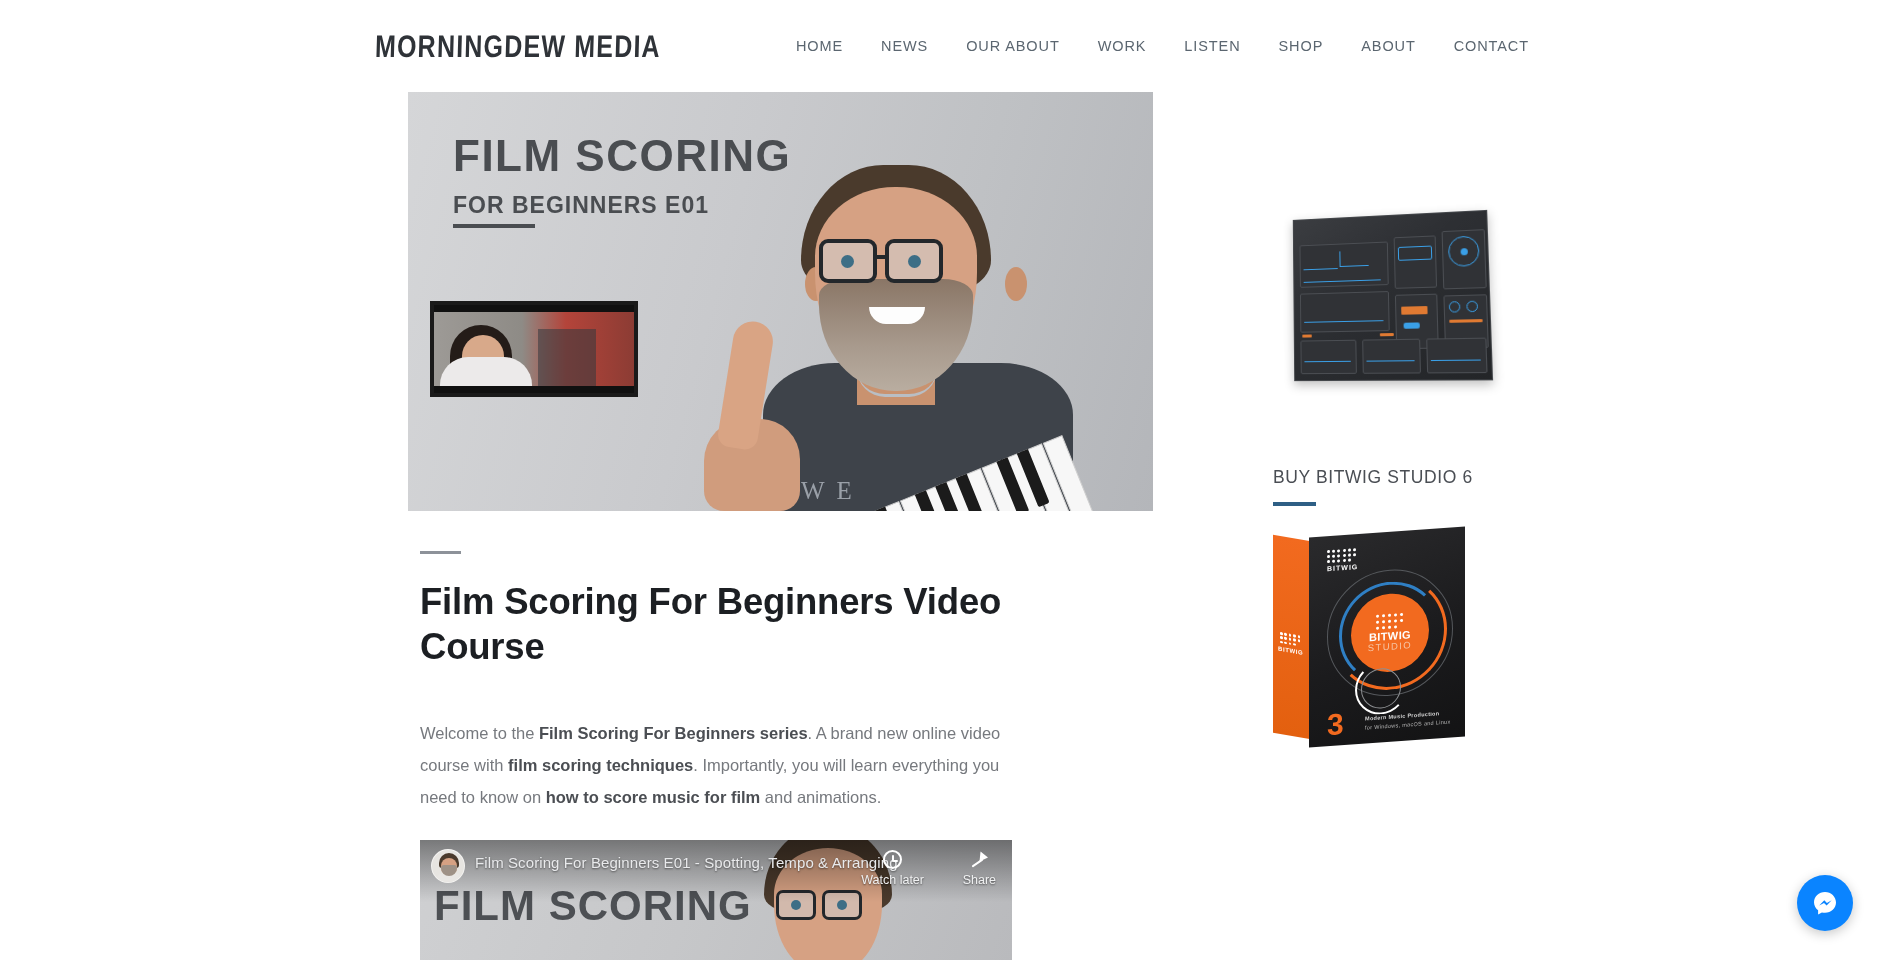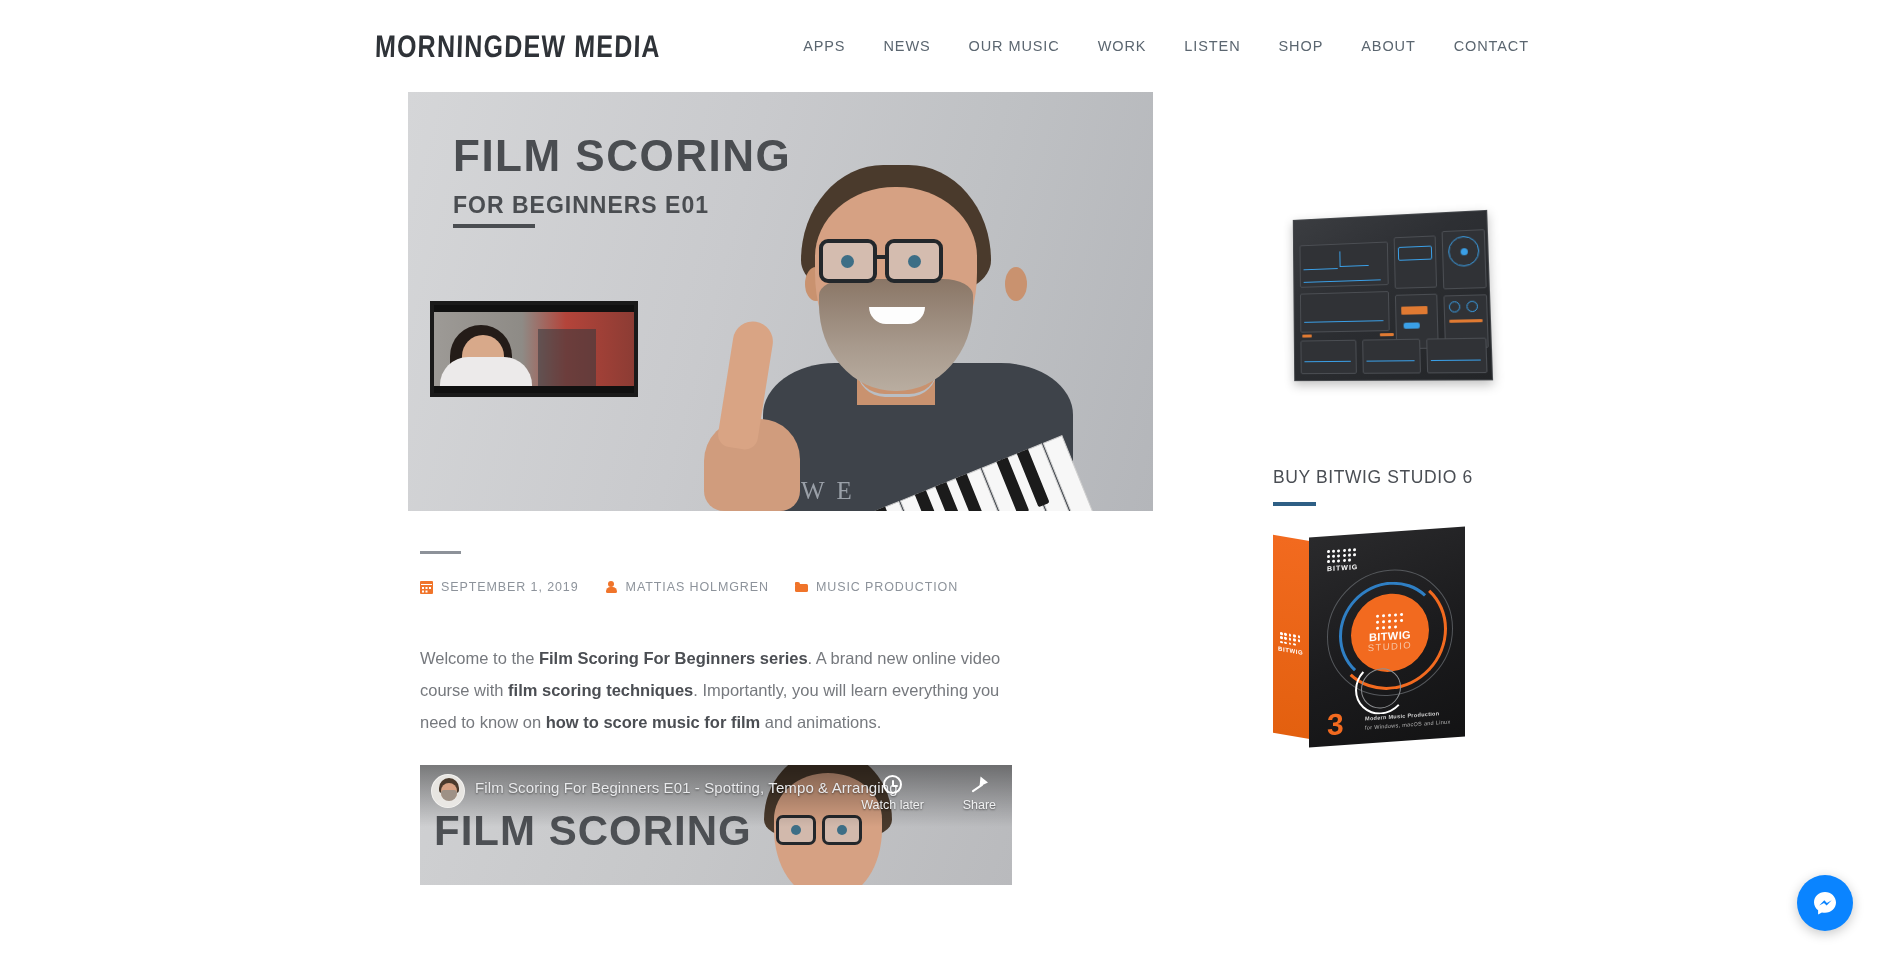--- a/index.html
+++ b/index.html
@@ -367,23 +367,23 @@
     display: flex; align-items: center; justify-content: center;
     cursor: pointer;
   }
 </style>
 </head>
 <body>
 
 <header class="site-header">
   <div class="logo">MORNINGDEW MEDIA</div>
   <nav class="main-nav">
-    <a class="nav-link">APPS</a>
+    <a class="nav-link">HOME</a>
     <a class="nav-link">NEWS</a>
-    <a class="nav-link">OUR MUSIC</a>
+    <a class="nav-link">OUR ABOUT</a>
     <a class="nav-link">WORK</a>
     <a class="nav-link">LISTEN</a>
     <a class="nav-link">SHOP</a>
     <a class="nav-link">ABOUT</a>
     <a class="nav-link">CONTACT</a>
   </nav>
 </header>
 
 <div class="page">
 
@@ -439,35 +439,22 @@
           <div class="inset-woman-hair"></div>
           <div class="inset-woman-face"></div>
           <div class="inset-woman-body"></div>
         </div>
         <div class="inset-bar-top"></div>
         <div class="inset-bar-bot"></div>
       </div>
     </div>
 
     <div class="title-dash"></div>
-
-    <div class="post-meta">
-      <div class="meta-item">
-        <span class="mi icon-cal"></span>
-        <span class="meta-text">SEPTEMBER 1, 2019</span>
-      </div>
-      <div class="meta-item">
-        <span class="mi icon-user"></span>
-        <span class="meta-text">MATTIAS HOLMGREN</span>
-      </div>
-      <div class="meta-item">
-        <span class="mi icon-folder"></span>
-        <span class="meta-text">MUSIC PRODUCTION</span>
-      </div>
-    </div>
+    <h1 class="post-title">Film Scoring For Beginners Video Course</h1>
+
 
     <p class="post-body">
       <span>Welcome to the </span><b>Film Scoring For Beginners series</b><span>. A brand new online video course with </span><b>film scoring techniques</b><span>. Importantly, you will learn everything you need to know on </span><b>how to score music for film</b><span> and animations.</span>
     </p>
 
     <div class="yt">
       <div class="yt-person">
         <div class="ytp-hair"></div>
         <div class="ytp-face"></div>
         <div class="ytp-gl-l"></div>

